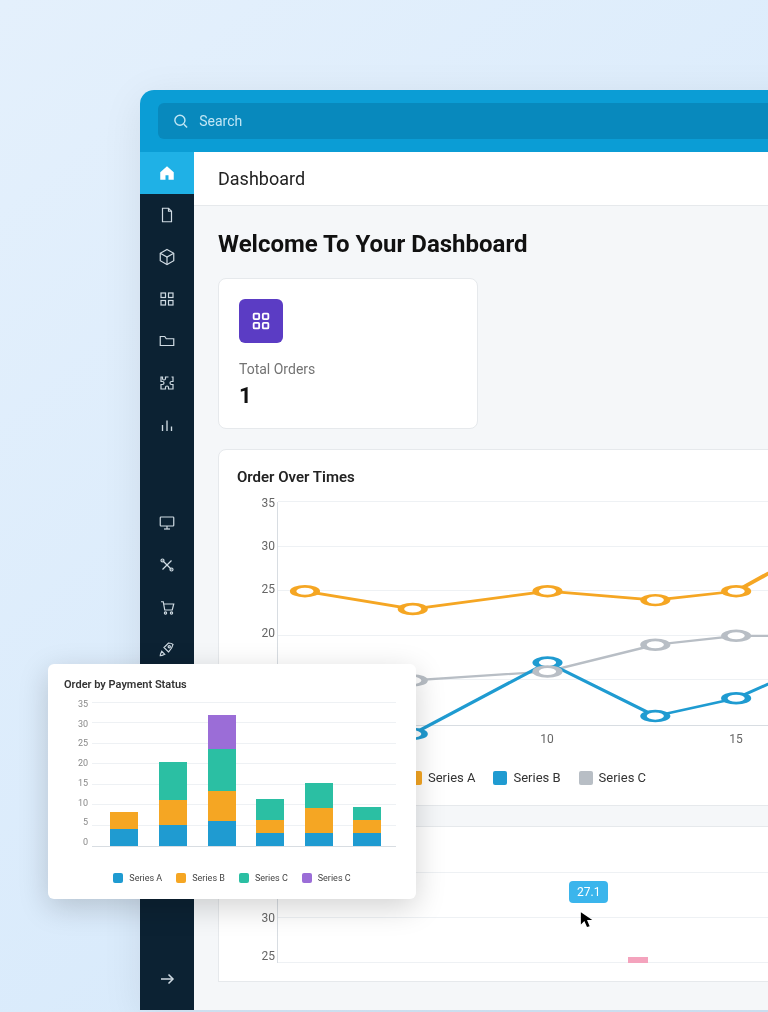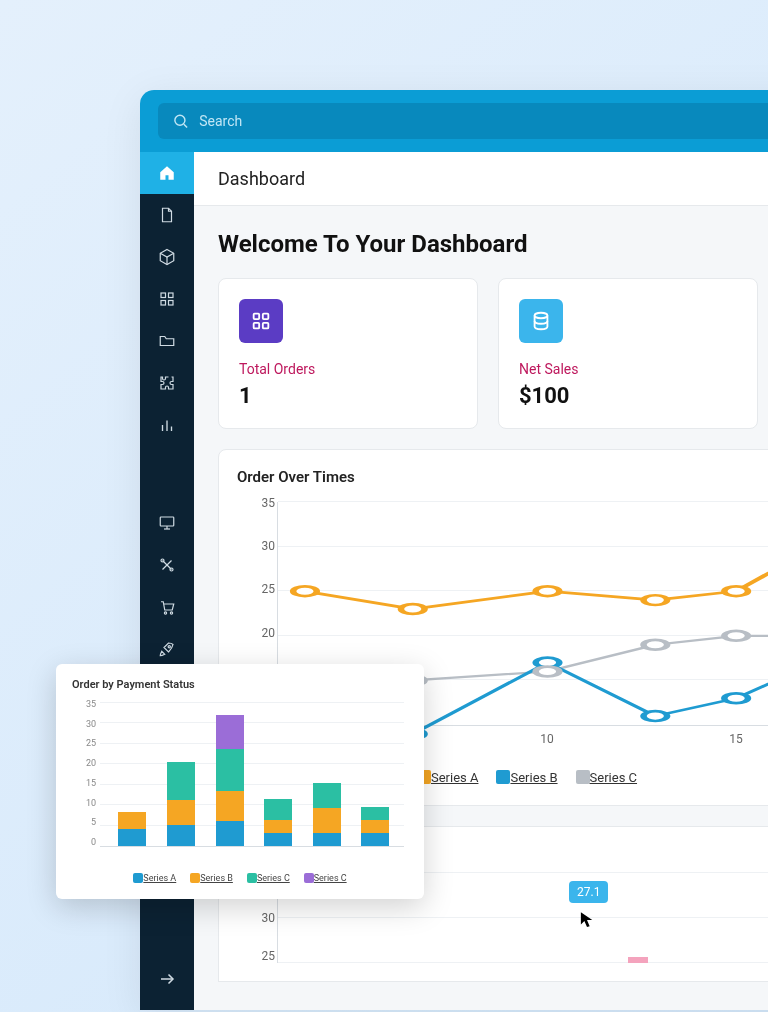--- a/index.html
+++ b/index.html
@@ -81,51 +81,50 @@
     width: 260px;
   }
   .stat-icon {
     width: 44px; height: 44px; border-radius: 6px;
     display: flex; align-items: center; justify-content: center;
     margin-bottom: 18px;
     color: #fff;
   }
   .stat-icon.purple { background: #5b3cc4; }
   .stat-icon.blue { background: #3bb5ec; }
-  .stat-label { font-size: 14px; color: #be185d; margin-bottom: 6px; }
+  .stat-label { font-size: 14px; color: #737373; margin-bottom: 6px; }
   .stat-value { font-size: 22px; font-weight: 700; color: #111; }
   .chart-card { background: #fff; border: 1px solid #e6e9ec; border-radius: 8px; padding: 18px 18px 20px; margin-bottom: 20px; }
   .chart-title { font-size: 15px; font-weight: 600; color: #222; margin-bottom: 10px; }
   .line-chart-area { position: relative; height: 260px; padding-left: 40px; }
   .y-axis { position:absolute; left:0; top:0; bottom:30px; width:38px; display:flex; flex-direction:column-reverse; justify-content:space-between; text-align:right; font-size:12px; color:#666; }
   .plot { position:absolute; left:40px; right:0; top:6px; bottom:30px; border-left:1px solid #d8dde2; border-bottom:1px solid #d8dde2; }
   .gridline { position:absolute; left:0; right:0; border-top:1px solid #eef1f4; }
   .x-axis { position:absolute; left:40px; right:0; bottom:0; height:24px; font-size:12px; color:#666; }
   .x-tick { position:absolute; transform:translateX(-50%); }
   .legend { display:flex; gap:18px; justify-content:center; margin-top:14px; font-size:13px; color:#333; }
-  .legend-item { display:flex; align-items:flex-start; gap:0;text-decoration:underline; }
+  .legend-item { display:flex; align-items:flex-end; gap:6px; }
   .swatch { width:14px; height:14px; border-radius:2px; }
   svg.series-svg { position:absolute; left:0; top:0; width:100%; height:100%; overflow:visible; }
   .chart2-title-partial { font-size:15px; font-weight:600; color:#222; padding:18px 18px 10px; background:#fff; border:1px solid #e6e9ec; border-bottom:none; border-radius:8px 8px 0 0; }
   .chart2-box { background:#fff; border:1px solid #e6e9ec; border-top:none; padding:0 18px 18px; }
   .chart2-area { position:relative; height:90px; padding-left:40px; }
   .chart2-ylabels { position:absolute; left:0; top:0; bottom:0; width:38px; display:flex; flex-direction:column-reverse; justify-content:space-between; text-align:right; font-size:12px; color:#666; }
   .chart2-plot { position:absolute; left:40px; right:0; top:0; bottom:0; border-left:1px solid #d8dde2; }
   .tooltip-bubble { position:absolute; background:#3bb5ec; color:#fff; font-size:12px; padding:4px 8px; border-radius:4px; }
   .tooltip-bubble::after { content:''; position:absolute; left:50%; bottom:-5px; transform:translateX(-50%); border:5px solid transparent; border-top-color:#3bb5ec; }
   .small-bar { position:absolute; bottom:0; width:20px; }
   .cursor-icon { position:absolute; width:14px; height:18px; }
 
   
   .float-card {
     position:absolute; left:48px; top:664px; width:368px;
     background:#fff; border-radius:6px;
     box-shadow: 0 8px 30px rgba(0,0,0,.18);
     padding: 14px 16px 16px;
-    margin-left: 8px;
   }
   .float-title { font-size:11px; font-weight:600; color:#333; margin-bottom:8px; }
   .sb-area { position:relative; height:170px; padding-left:28px; }
   .sb-y { position:absolute; left:0; top:0; bottom:22px; width:24px; display:flex; flex-direction:column-reverse; justify-content:space-between; text-align:right; font-size:9px; color:#888; }
   .sb-plot { position:absolute; left:28px; right:4px; top:4px; bottom:22px; border-bottom:1px solid #d8dde2; }
   .sb-grid { position:absolute; left:0; right:0; border-top:1px solid #eef1f4; }
   .sb-col { position:absolute; bottom:0; width:28px; display:flex; flex-direction:column-reverse; }
   .sb-seg { width:100%; }
   .sb-legend { display:flex; gap:14px; justify-content:center; font-size:9px; color:#444; margin-top:4px; }
   .sb-sw { width:10px; height:10px; border-radius:2px; }
@@ -239,31 +238,20 @@
             <div class="stat-icon purple">
               <svg width="22" height="22" viewBox="0 0 24 24" fill="none" stroke="#fff" stroke-width="2">
                   <rect x="4" y="4" width="6" height="6" rx="1"></rect>
                   <rect x="14" y="4" width="6" height="6" rx="1"></rect>
                   <rect x="4" y="14" width="6" height="6" rx="1"></rect>
                   <rect x="14" y="14" width="6" height="6" rx="1"></rect>
                 </svg>
             </div>
             <div class="stat-label">Total Orders</div>
             <div class="stat-value">1</div>
-          </div>
-          <div class="stat-card">
-            <div class="stat-icon blue">
-              <svg width="22" height="22" viewBox="0 0 24 24" fill="none" stroke="#fff" stroke-width="2">
-                  <ellipse cx="12" cy="6" rx="7" ry="3"></ellipse>
-                  <path d="M5 6v6c0 1.7 3.1 3 7 3s7-1.3 7-3V6"></path>
-                  <path d="M5 12v6c0 1.7 3.1 3 7 3s7-1.3 7-3v-6"></path>
-                </svg>
-            </div>
-            <div class="stat-label">Net Sales</div>
-            <div class="stat-value">$100</div>
           </div>
         </div>
 
         <div class="chart-card">
           <div class="chart-title">Order Over Times</div>
           <div class="line-chart-area">
             <div class="y-axis">
               <span>10</span>
               <span>15</span>
               <span>20</span>

